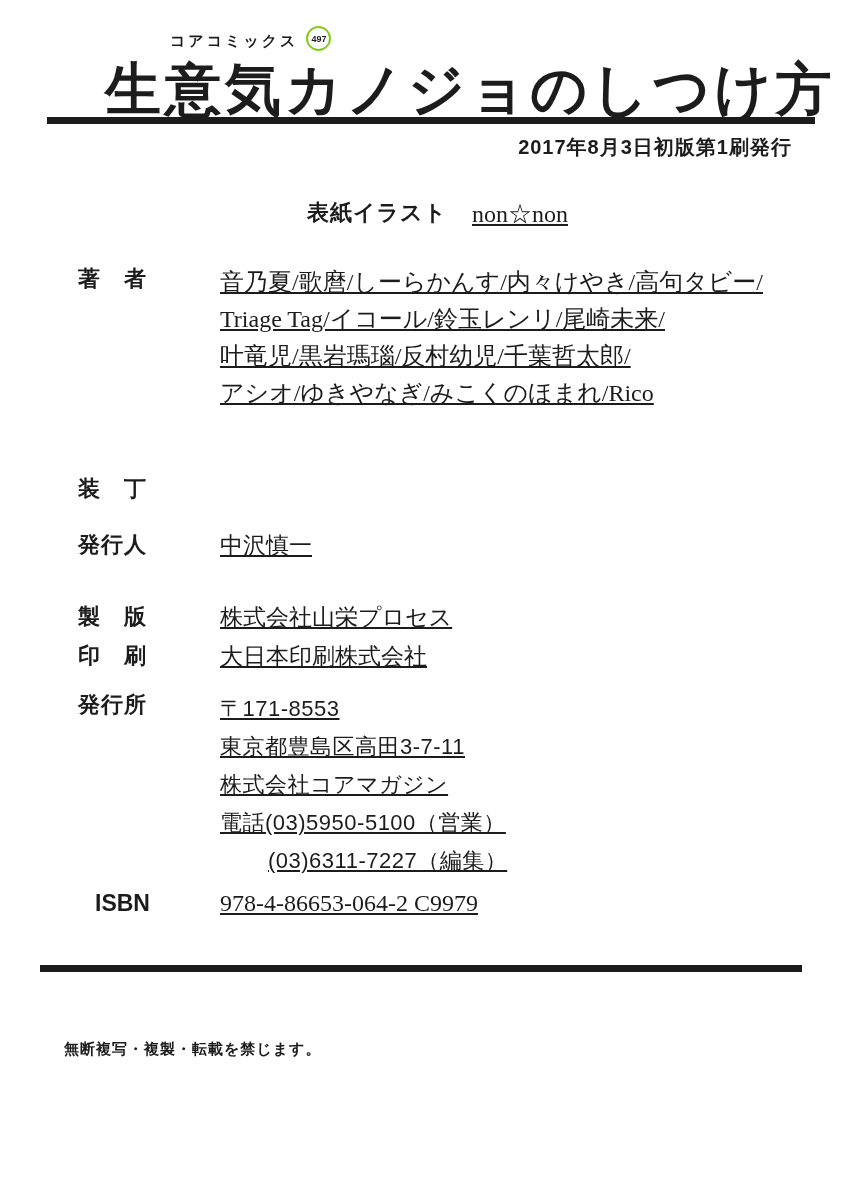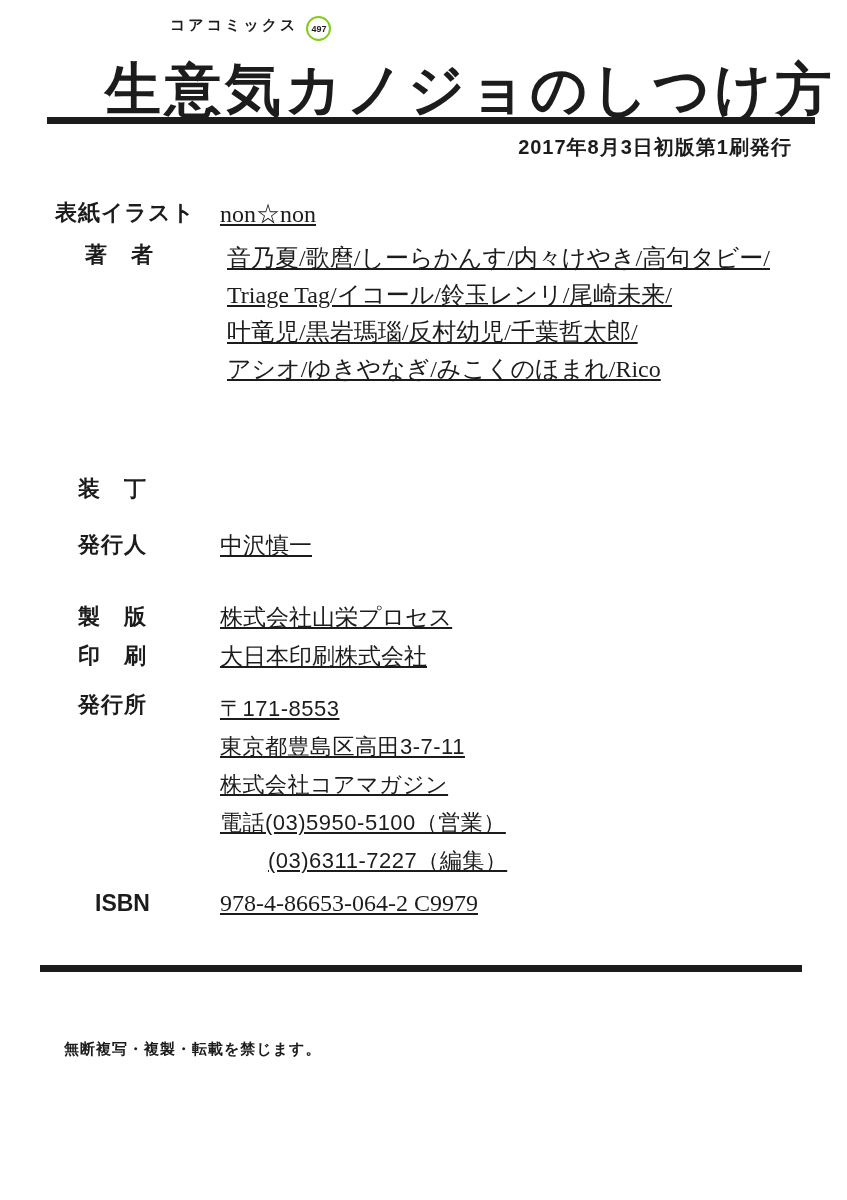--- a/index.html
+++ b/index.html
@@ -6,22 +6,22 @@
   .page{
     position:relative;
     width:847px;height:1200px;
     background:#ffffff;
     color:#1c1c1c;
     font-family:"Liberation Sans", sans-serif;
     overflow:hidden;
   }
   
   .series-line{
-    position:absolute;top:16px;left:170px;
-    display:flex;align-items:flex-start;gap:8px;
+    position:absolute;top:26px;left:170px;
+    display:flex;align-items:flex-end;gap:8px;
     font-size:15px;font-weight:700;letter-spacing:3px;
   }
   .series-badge{
     display:inline-flex;align-items:center;justify-content:center;
     width:21px;height:21px;border:2px solid #84cc16;border-radius:50%;
     font-size:9px;font-weight:700;letter-spacing:0;
   }
   .book-title{
     position:absolute;top:52px;left:105px;width:710px;
     font-size:56px;font-weight:900;letter-spacing:4px;
@@ -74,26 +74,26 @@
 
   <div class="series-line">
     <span>コアコミックス</span>
     <span class="series-badge">497</span>
   </div>
 
   <div class="book-title">生意気カノジョのしつけ方</div>
   <div class="title-rule"></div>
   <div class="print-info">2017年8月3日初版第1刷発行</div>
 
-  <div class="row" style="top:198px;">
+  <div class="row" style="top:198px;justify-content:center;">
     <div class="row-label cover">表紙イラスト</div>
     <div class="row-value serif-lg">non☆non</div>
   </div>
 
-  <div class="row" style="top:240px;padding-left:7px;">
+  <div class="row" style="top:264px;">
     <div class="row-label">著　者</div>
     <div class="row-value serif-lg value-lines">
       <div class="vline">音乃夏/歌麿/しーらかんす/内々けやき/高句タビー/</div>
       <div class="vline">Triage Tag/イコール/鈴玉レンリ/尾崎未来/</div>
       <div class="vline">叶竜児/黒岩瑪瑙/反村幼児/千葉哲太郎/</div>
       <div class="vline">アシオ/ゆきやなぎ/みこくのほまれ/Rico</div>
     </div>
   </div>
 
   <div class="row" style="top:474px;">

